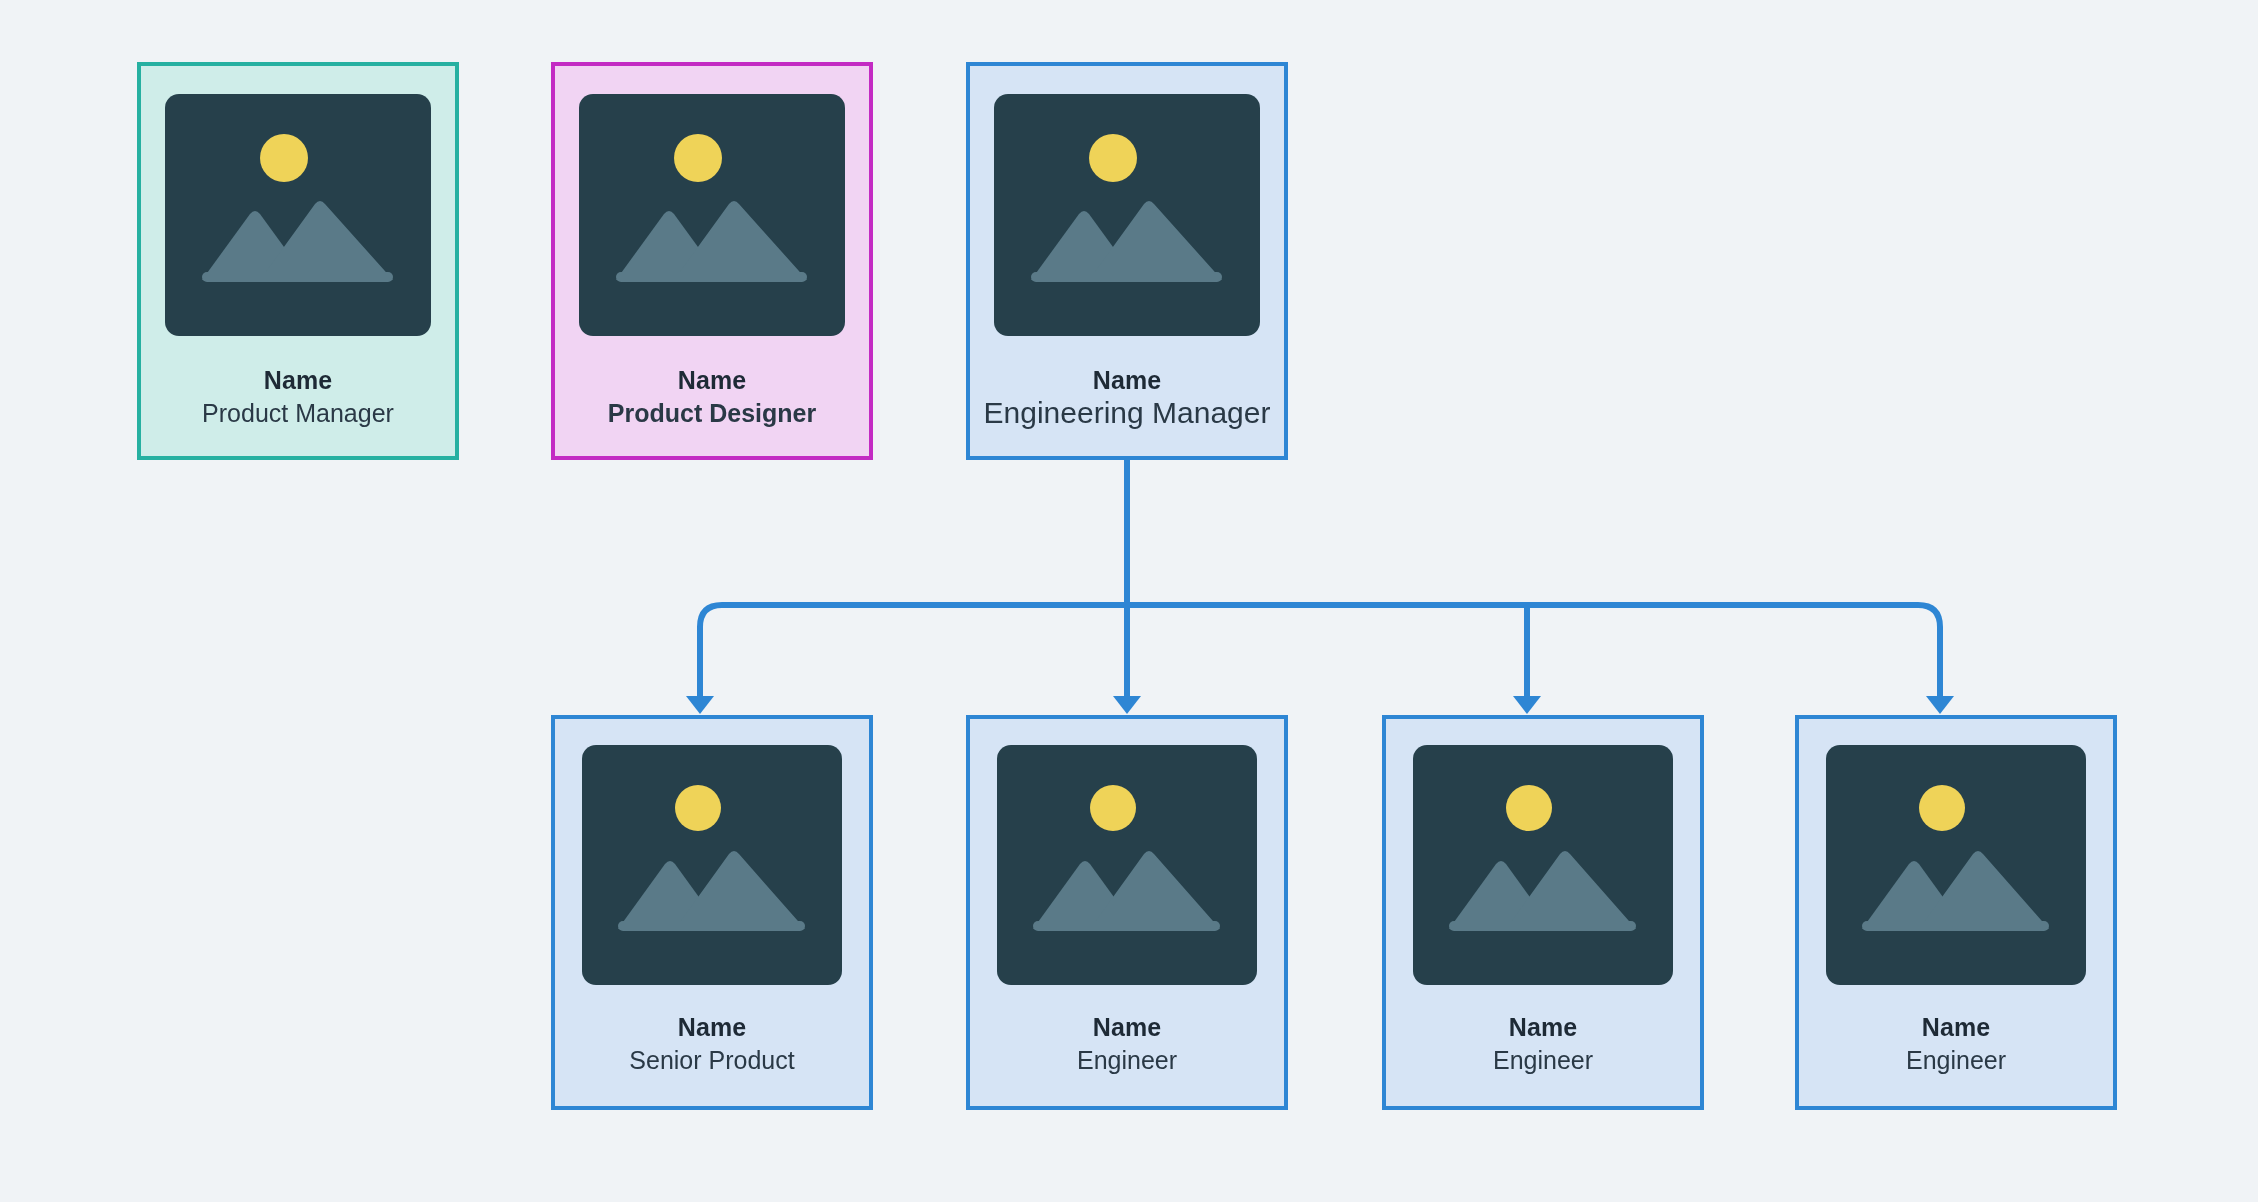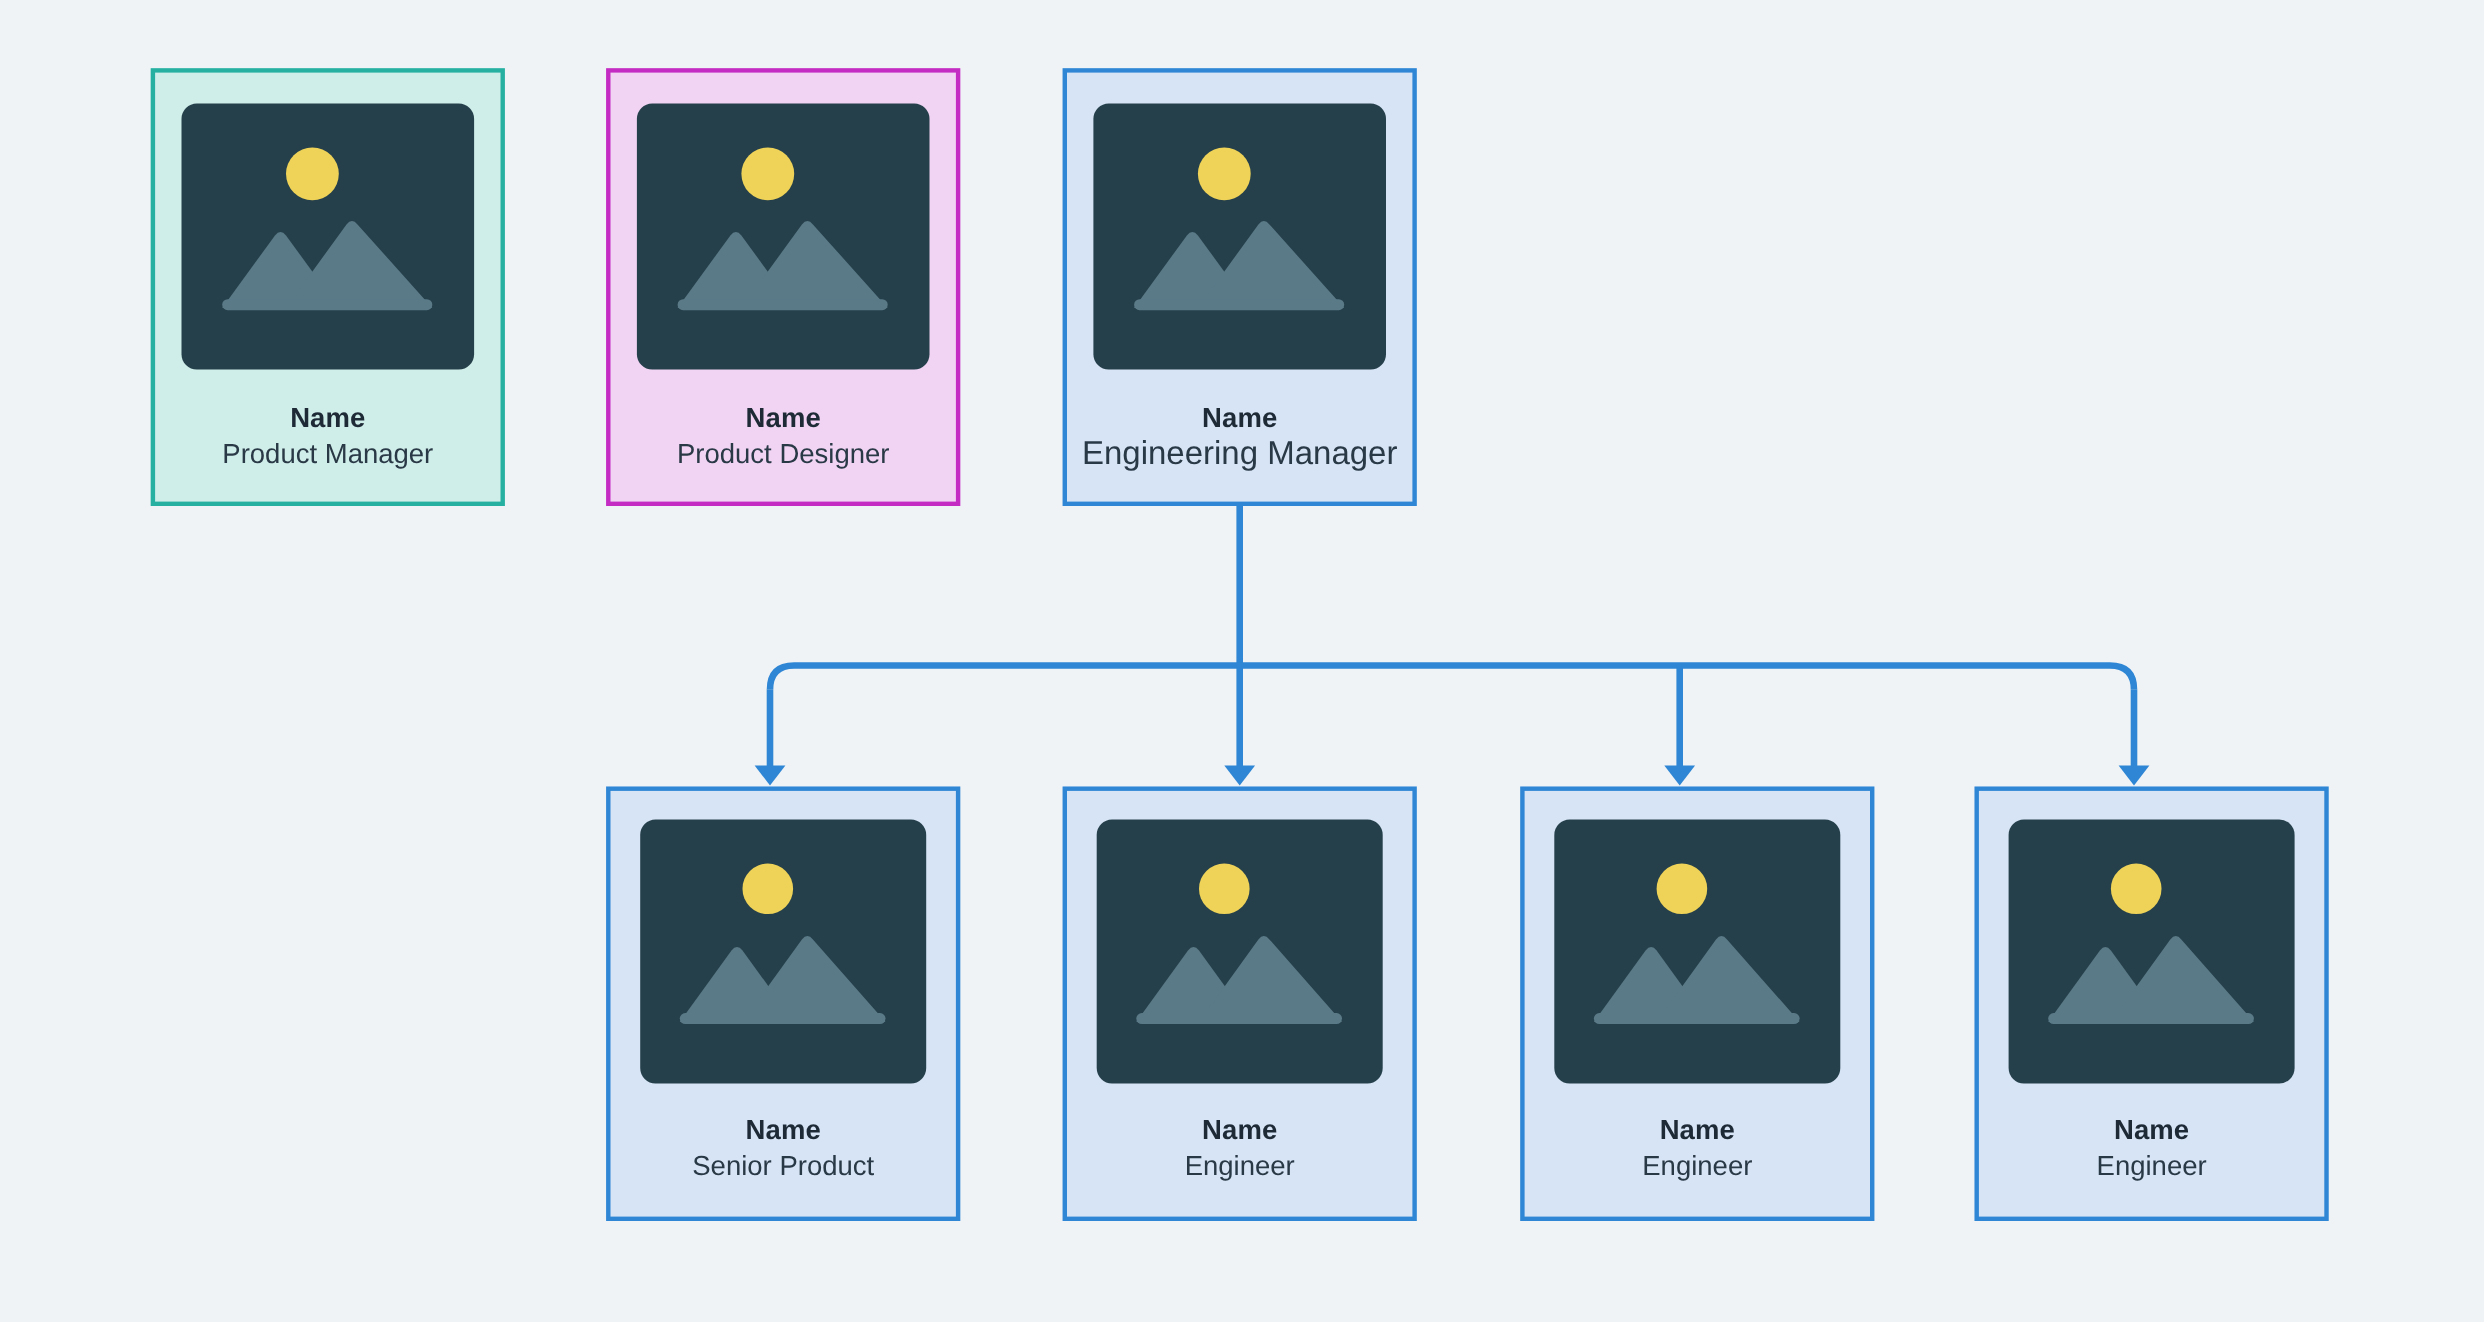--- a/index.html
+++ b/index.html
@@ -95,21 +95,21 @@
     <div class="card-photo" style="width:266px;height:242px;">
       <div class="sun" style="left:95px;top:40px;width:48px;height:48px;"></div>
       <svg class="mtn" viewBox="0 0 266 242" preserveAspectRatio="none">
         <path fill="#5A7A88" d="M37,186 L85,120 Q90,114 95,120 L143,186 Z"></path>
         <path fill="#5A7A88" d="M95,186 L150,110 Q155,104 160,110 L228,186 Z"></path>
         <rect fill="#5A7A88" x="37" y="178" width="191" height="10" rx="5"></rect>
       </svg>
     </div>
     <div class="card-text" style="margin-top:28px;">
       <div class="card-name" style="font-size:25px;line-height:32px;">Name</div>
-      <div class="card-role" style="font-size:25px;line-height:34px;">Product Designer</div>
+      <div class="card-role" style="font-size:25px;line-height:34px;font-weight:bold;">Product Designer</div>
     </div>
   </div>
 
   <div class="card" style="left:966px;top:62px;width:322px;height:398px;background:#D6E4F5;border:4px solid #2E86D4;padding-top:28px;">
     <div class="card-photo" style="width:266px;height:242px;">
       <div class="sun" style="left:95px;top:40px;width:48px;height:48px;"></div>
       <svg class="mtn" viewBox="0 0 266 242" preserveAspectRatio="none">
         <path fill="#5A7A88" d="M37,186 L85,120 Q90,114 95,120 L143,186 Z"></path>
         <path fill="#5A7A88" d="M95,186 L150,110 Q155,104 160,110 L228,186 Z"></path>
         <rect fill="#5A7A88" x="37" y="178" width="191" height="10" rx="5"></rect>

